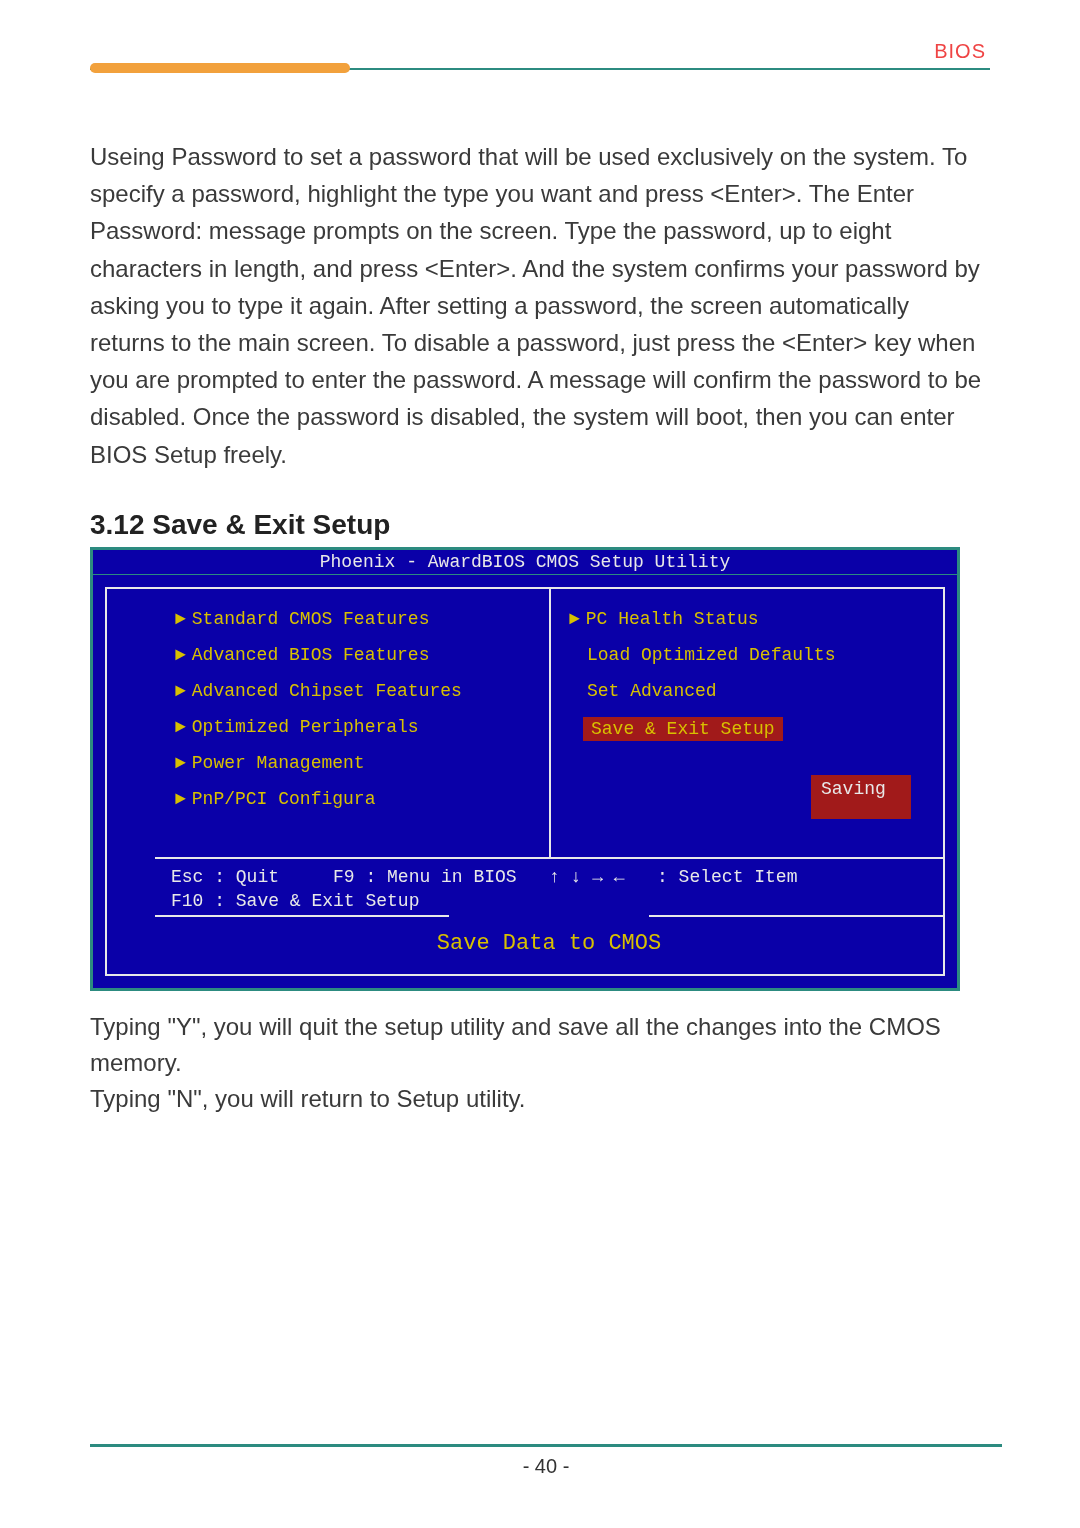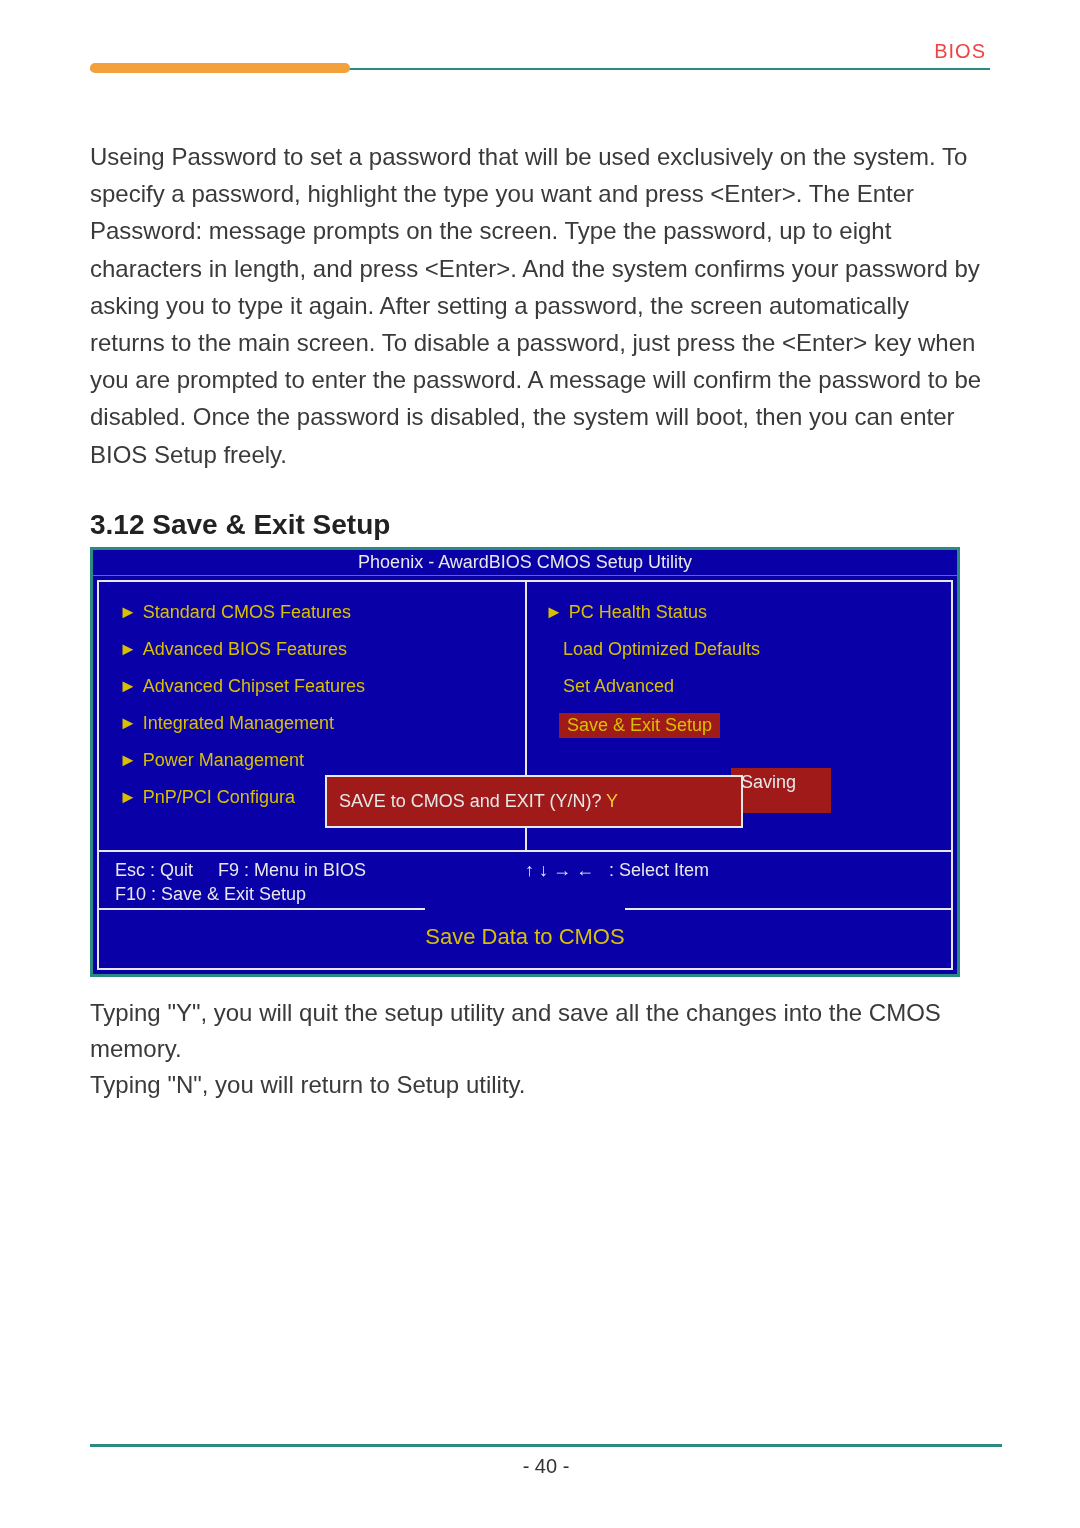--- a/index.html
+++ b/index.html
@@ -62,37 +62,38 @@
     margin: 0 0 6px 0;
   }
 
   
   .bios {
     width: 870px;
     background: #0a00a8;
     border: 3px solid #2c8b80;
     box-sizing: border-box;
     position: relative;
-    font-family: Liberation Sans, sans-serif;
+    font-family: Liberation Mono, monospace;
     color: #d8c000;
     font-size: 18px;
     margin-bottom: 18px;
   }
   .bios-title {
     text-align: center;
     color: #e8e8e8;
     background: #0a00a8;
     padding: 2px 0 2px 0;
     font-size: 18px;
     border-bottom: 1px solid #2c8b80;
   }
   .bios-inner {
     border: 2px solid #e8e8e8;
-    margin: 4px;
-    position: relative;
+    margin: 12px;
+    position: relative;
+    padding-left: 48px;
   }
   .bios-columns {
     display: flex;
     position: relative;
     min-height: 268px;
   }
   .vline {
     position: absolute;
     top: 0;
     bottom: 0;
@@ -133,21 +134,21 @@
     border: 2px solid #e8e8e8;
     color: #e8e8e8;
     padding: 14px 12px;
     font-size: 18px;
     text-align: left;
     z-index: 5;
   }
   .dialog .ans { color: #f5c73d; }
   .saving-label {
     position: absolute;
-    left: 632px;
+    left: 656px;
     top: 186px;
     background: #a11a1a;
     color: #e8e8e8;
     padding: 4px 10px 20px 10px;
     width: 80px;
     z-index: 2;
   }
   .hline { border-top: 2px solid #e8e8e8; }
   .keys-row {
     color: #e8e8e8;
@@ -215,37 +216,34 @@
   <div class="bios">
     <div class="bios-title">Phoenix - AwardBIOS CMOS Setup Utility</div>
     <div class="bios-inner">
       <div class="bios-columns">
         <div class="vline"></div>
 
         <div class="col left">
           <div class="menu-item"><span class="arrow">►</span><span>Standard CMOS Features</span></div>
           <div class="menu-item"><span class="arrow">►</span><span>Advanced BIOS Features</span></div>
           <div class="menu-item"><span class="arrow">►</span><span>Advanced Chipset Features</span></div>
-          <div class="menu-item"><span class="arrow">►</span><span>Integrated Management</span></div>
+          <div class="menu-item"><span class="arrow">►</span><span>Optimized Peripherals</span></div>
           <div class="menu-item"><span class="arrow">►</span><span>Power Management</span></div>
           <div class="menu-item"><span class="arrow">►</span><span>PnP/PCI Configura</span></div>
         </div>
 
         <div class="col right">
           <div class="menu-item"><span class="arrow">►</span><span>PC Health Status</span></div>
           <div class="menu-item noarrow"><span>Load Optimized Defaults</span></div>
           <div class="menu-item noarrow"><span>Set Advanced</span></div>
           <div><span class="menu-item selected">Save &amp; Exit Setup</span></div>
         </div>
 
         <div class="saving-label">Saving</div>
 
-        <div class="dialog">
-          <span>SAVE to CMOS and EXIT (Y/N)? </span><span class="ans">Y</span>
-        </div>
       </div>
 
       <div class="hline"></div>
       <div class="keys-row">
         <div class="keys-left">Esc : Quit     F9 : Menu in BIOS
 F10 : Save &amp; Exit Setup</div>
         <div class="keys-right">↑ ↓ → ←   : Select Item</div>
       </div>
       <div class="hline" style="position:relative;">
         <div class="little-blue-tab"></div>

